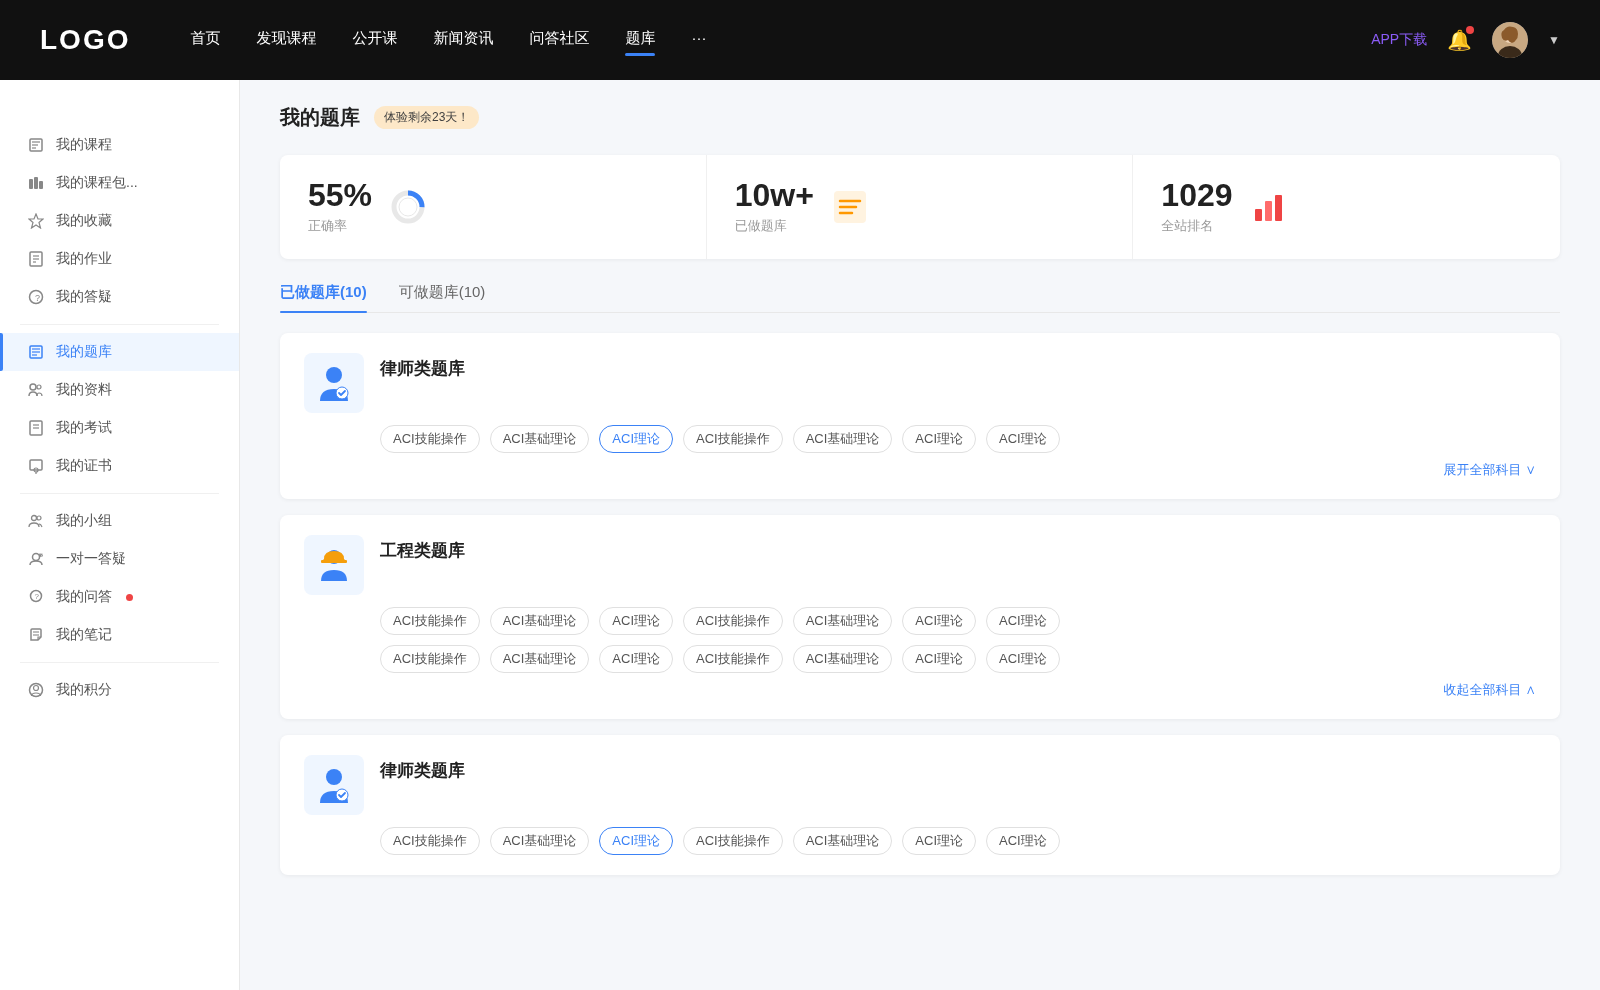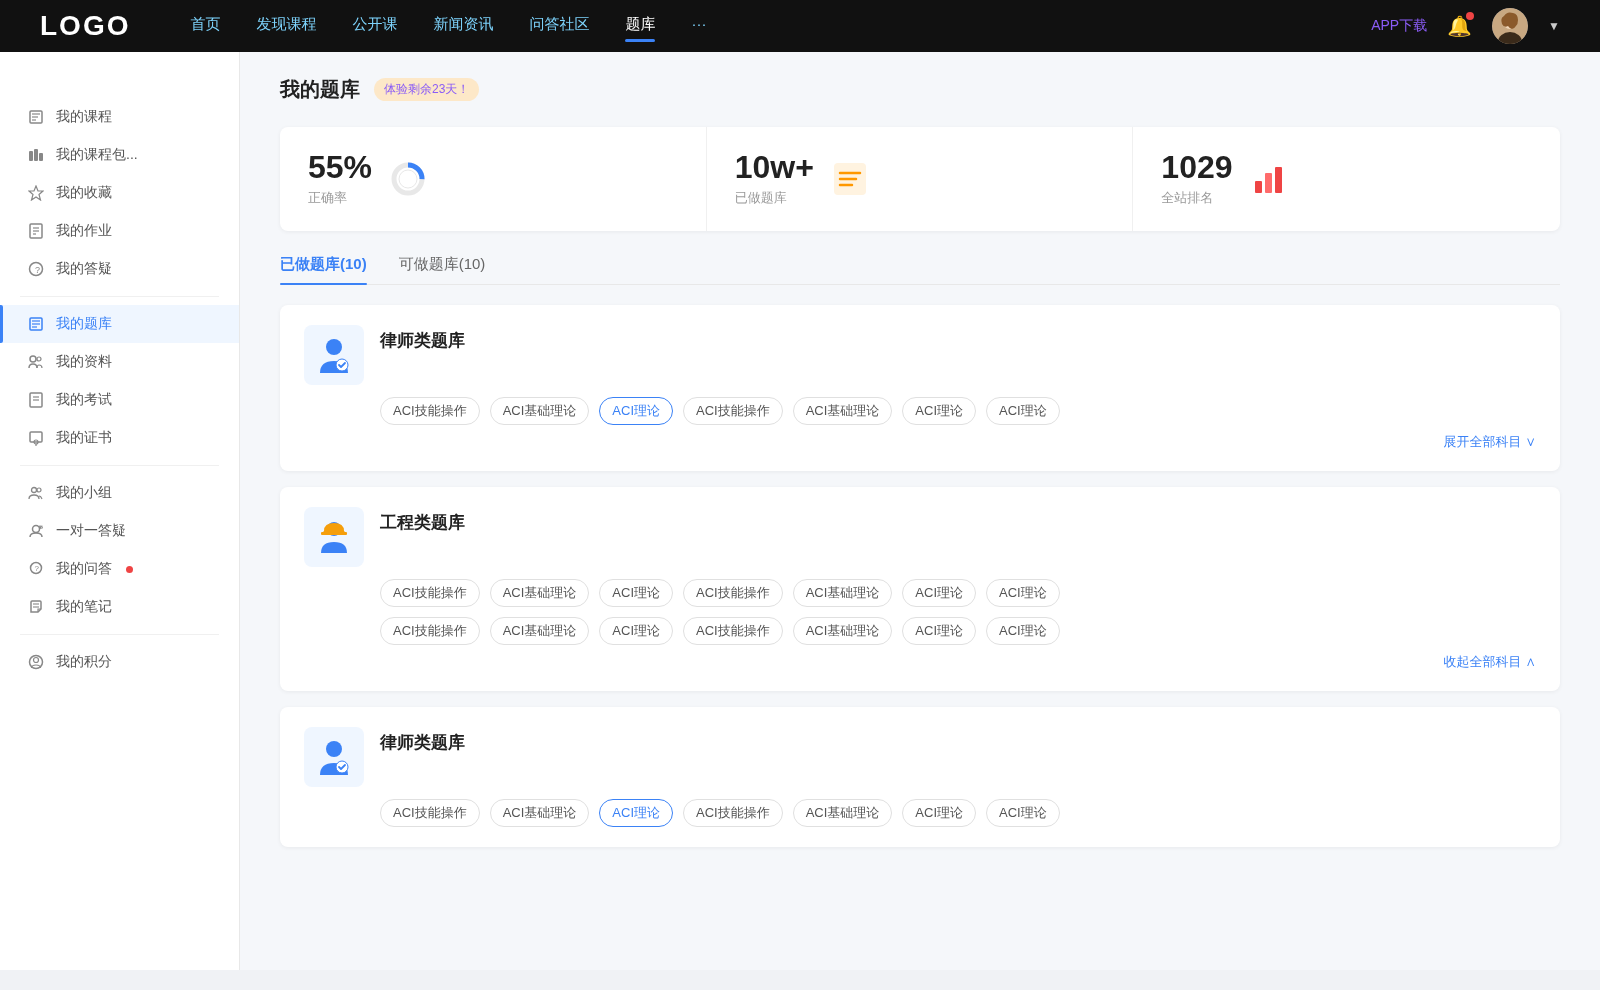--- a/index.html
+++ b/index.html
@@ -1,42 +1,42 @@
 <!DOCTYPE html>
 <html><head>
   <meta charset="utf-8">
   <style>
     * { box-sizing: border-box; margin: 0; padding: 0; }
     body { font-family: -apple-system, BlinkMacSystemFont, "PingFang SC", "Microsoft YaHei", sans-serif; background: #f0f2f5; }
 
     
     .navbar {
       background: #111;
-      height: 52px;
+      height: 80px;
       display: flex;
       align-items: center;
       padding: 0 40px;
       position: sticky;
       top: 0;
       z-index: 100;
     }
     .nav-logo {
       color: #fff;
       font-size: 28px;
       font-weight: 900;
       letter-spacing: 2px;
       margin-right: 60px;
     }
     .nav-links {
       display: flex;
       gap: 36px;
       flex: 1;
     }
     .nav-link {
-      color: #7dd3fc;
+      color: #ffffff;
       font-size: 15px;
       cursor: pointer;
       position: relative;
       padding-bottom: 4px;
     }
     .nav-link.active {
       color: #fff;
     }
     .nav-link.active::after {
       content: '';
@@ -195,21 +195,21 @@
       gap: 14px;
       margin-bottom: 24px;
     }
     .page-title {
       font-size: 20px;
       font-weight: 600;
       color: #222;
     }
     .trial-badge {
       background: #fde8c8;
-      color: #8b5cf6;
+      color: #404040;
       font-size: 12px;
       padding: 3px 10px;
       border-radius: 12px;
     }
 
     
     .stats-row {
       display: grid;
       grid-template-columns: repeat(3, 1fr);
       gap: 0;

